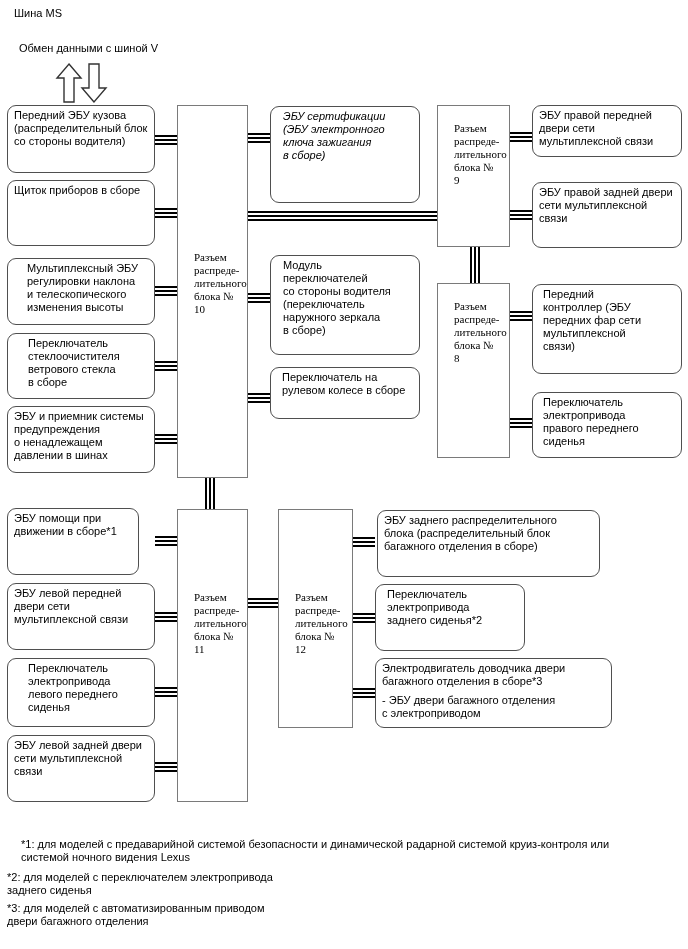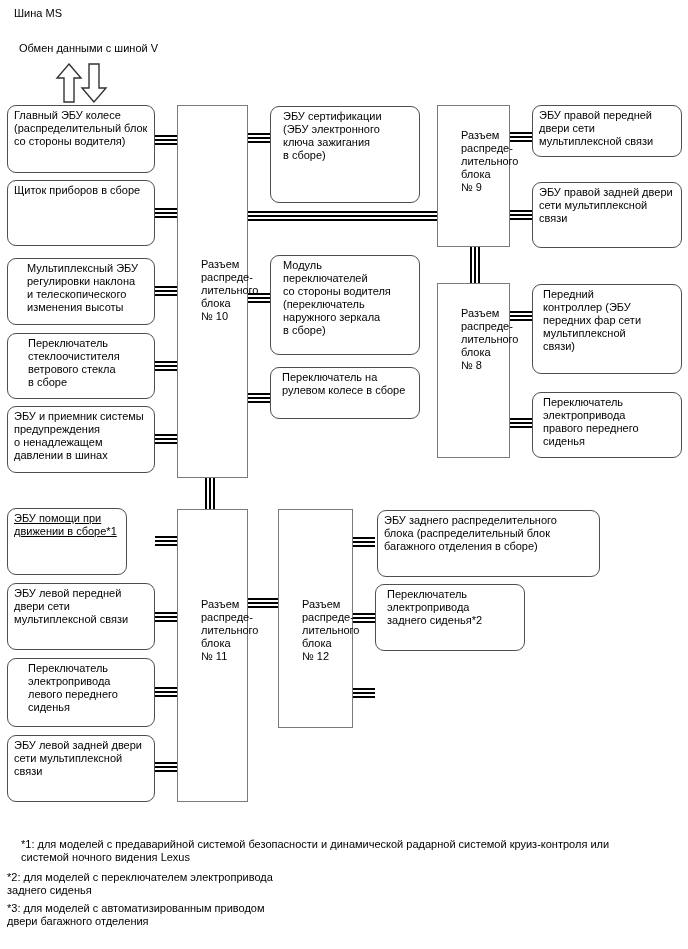--- a/index.html
+++ b/index.html
@@ -10,21 +10,21 @@
   }
   .lbl{position:absolute;white-space:pre-line;text-align:right;}
   .node{
     position:absolute;background:#fff;border:1px solid #4f4f4f;border-radius:9px;
     box-sizing:border-box;padding:3px 4px 2px 6px;
   }
   .node .txt{display:block;white-space:pre-line;}
   .node.indent{padding-left:20px;}
   .jbox{
     position:absolute;background:#fff;border:1px solid #7a7a7a;
-    box-sizing:border-box;padding:16px;
+    box-sizing:border-box;padding:9px;font-family:Liberation Serif, serif;
   }
   .jbox .txt{display:block;white-space:pre-line;padding-left:7px;}
   .hline{
     position:absolute;height:10px;
     background:repeating-linear-gradient(to bottom,#000 0,#000 2px,#fff 2px,#fff 4px);
   }
   .vline{
     position:absolute;width:10px;
     background:repeating-linear-gradient(to right,#000 0,#000 2px,#fff 2px,#fff 4px);
   }
@@ -70,21 +70,21 @@
 блока № 11</span>
   </div>
   <div class="jbox" style="left:278px;top:509px;width:75px;height:219px;">
     <span class="txt" style="padding-top:72px;">Разъем
 распреде-
 лительного
 блока № 12</span>
   </div>
 
   <div class="node" style="left:7px;top:105px;width:148px;height:68px;">
-    <span class="txt">Главный ЭБУ колесе
+    <span class="txt">Передний ЭБУ кузова
 (распределительный блок
 со стороны водителя)</span>
   </div>
   <div class="node" style="left:7px;top:180px;width:148px;height:66px;">
     <span class="txt">Щиток приборов в сборе</span>
   </div>
   <div class="node" style="left:7px;top:258px;width:148px;height:67px;">
     <span class="txt" style="padding-left:13px;">Мультиплексный ЭБУ
 регулировки наклона
 и телескопического
@@ -97,21 +97,21 @@
 в сборе</span>
   </div>
   <div class="node" style="left:7px;top:406px;width:148px;height:67px;">
     <span class="txt">ЭБУ и приемник системы
 предупреждения
 о ненадлежащем
 давлении в шинах</span>
   </div>
 
   <div class="node" style="left:270px;top:106px;width:150px;height:97px;">
-    <span class="txt" style="padding-left:6px;">ЭБУ сертификации
+    <span class="txt" style="padding-left:6px;font-style:italic;">ЭБУ сертификации
 (ЭБУ электронного
 ключа зажигания
 в сборе)</span>
   </div>
   <div class="node" style="left:270px;top:255px;width:150px;height:100px;">
     <span class="txt" style="padding-left:6px;">Модуль
 переключателей
 со стороны водителя
 (переключатель
 наружного зеркала
@@ -138,21 +138,21 @@
 мультиплексной
 связи)</span>
   </div>
   <div class="node" style="left:532px;top:392px;width:150px;height:66px;">
     <span class="txt" style="padding-left:4px;">Переключатель
 электропривода
 правого переднего
 сиденья</span>
   </div>
 
-  <div class="node" style="left:7px;top:508px;width:120px;height:67px;text-decoration:underline;">
+  <div class="node" style="left:7px;top:508px;width:132px;height:67px;">
     <span class="txt">ЭБУ помощи при
 движении в сборе*1</span>
   </div>
   <div class="node" style="left:7px;top:583px;width:148px;height:67px;">
     <span class="txt">ЭБУ левой передней
 двери сети
 мультиплексной связи</span>
   </div>
   <div class="node indent" style="left:7px;top:658px;width:148px;height:69px;">
     <span class="txt">Переключатель
@@ -167,20 +167,26 @@
 
   <div class="node" style="left:377px;top:510px;width:223px;height:67px;">
     <span class="txt">ЭБУ заднего распределительного
 блока (распределительный блок
 багажного отделения в сборе)</span>
   </div>
   <div class="node" style="left:375px;top:584px;width:150px;height:67px;">
     <span class="txt" style="padding-left:5px;">Переключатель
 электропривода
 заднего сиденья*2</span>
+  </div>
+  <div class="node" style="left:375px;top:658px;width:237px;height:70px;">
+    <span class="txt">Электродвигатель доводчика двери
+багажного отделения в сборе*3</span>
+    <span class="txt p2">- ЭБУ двери багажного отделения
+с электроприводом</span>
   </div>
 
   <div class="hline" style="left:155px;top:135px;width:22px;"></div>
   <div class="hline" style="left:155px;top:208px;width:22px;"></div>
   <div class="hline" style="left:155px;top:286px;width:22px;"></div>
   <div class="hline" style="left:155px;top:361px;width:22px;"></div>
   <div class="hline" style="left:155px;top:434px;width:22px;"></div>
   <div class="hline" style="left:248px;top:133px;width:22px;"></div>
   <div class="hline" style="left:248px;top:211px;width:189px;"></div>
   <div class="hline" style="left:248px;top:293px;width:22px;"></div>

